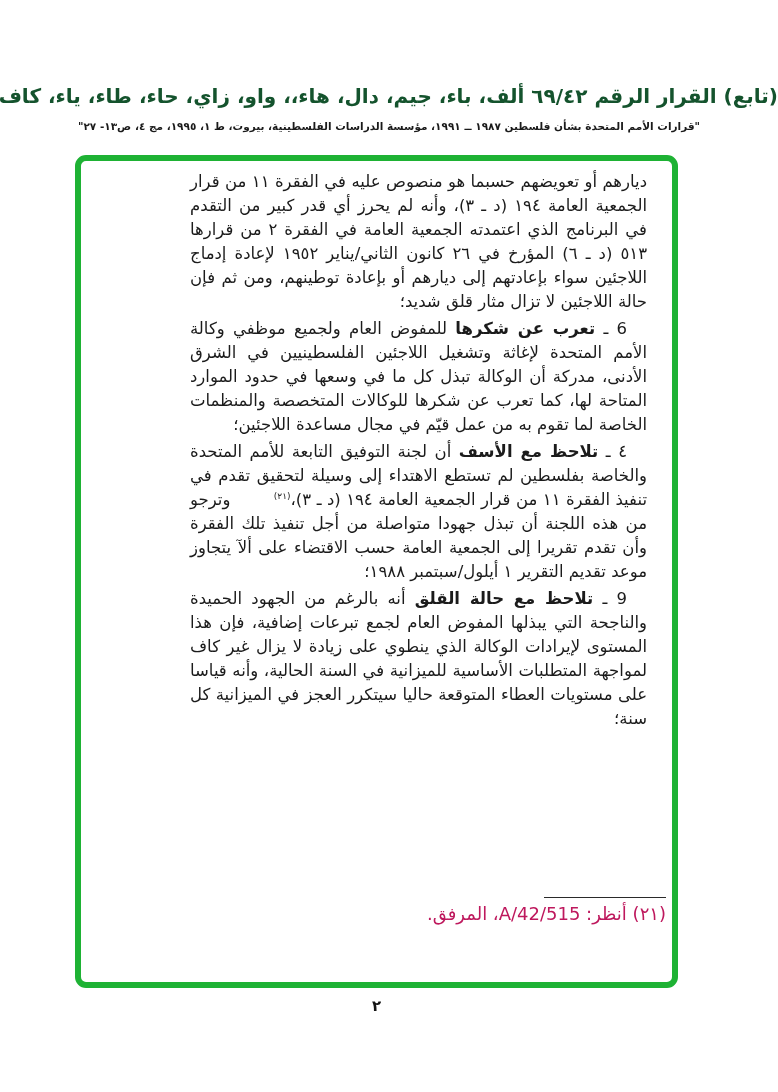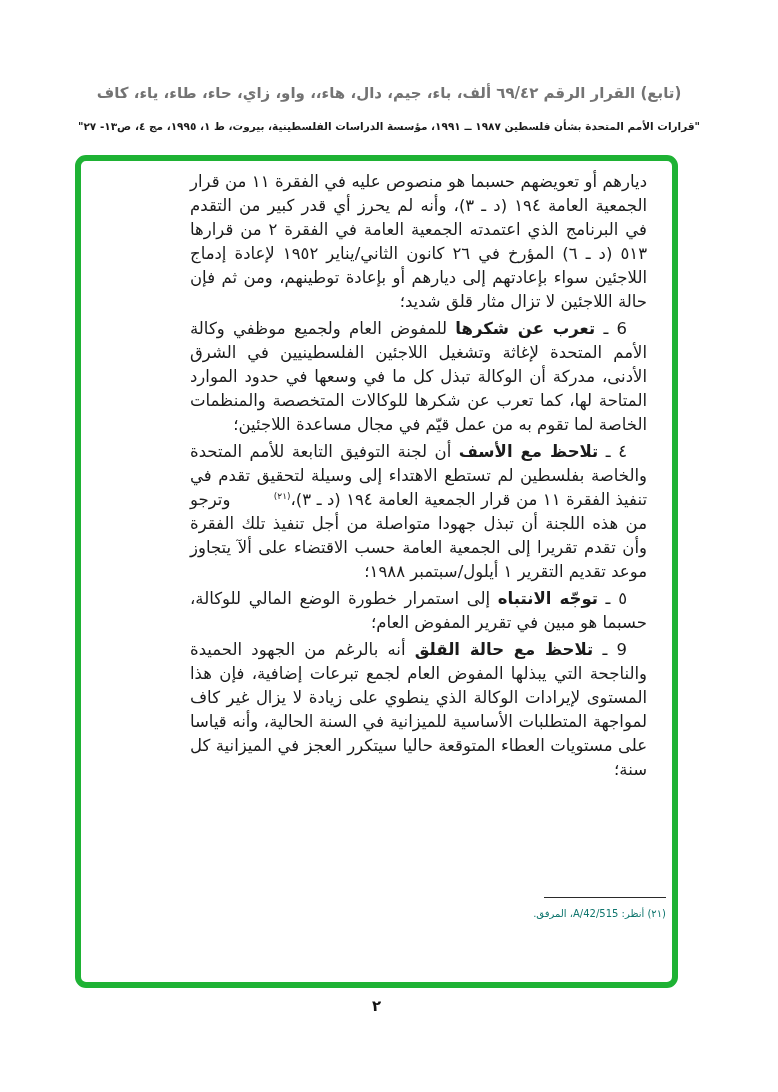--- a/index.html
+++ b/index.html
@@ -16,23 +16,23 @@
     color: #1b1b1b;
     overflow: hidden;
   }
   .header-title {
     position: absolute;
     top: 84px;
     left: 0;
     right: 0;
     text-align: center;
     direction: rtl;
-    font-size: 15px;
+    font-size: 20px;
     font-weight: bold;
-    color: #737373;
+    color: #14532d;
     white-space: nowrap;
   }
   .header-citation {
     position: absolute;
     top: 120px;
     left: 0;
     right: 0;
     text-align: center;
     direction: rtl;
     font-size: 10.5px;
@@ -77,23 +77,23 @@
     line-height: 0;
     margin-left: 38px;
   }
   .footnote {
     position: absolute;
     top: 897px;
     right: 112px;
     width: 240px;
     direction: rtl;
     text-align: right;
-    font-size: 10px;
+    font-size: 18px;
     line-height: 17px;
-    color: #0f766e;
+    color: #be185d;
   }
   .footnote-rule {
     width: 122px;
     height: 1px;
     background: #2a2a2a;
     margin-bottom: 7px;
   }
   .page-number {
     position: absolute;
     top: 997px;
@@ -113,21 +113,20 @@
   <div class="header-title">(تابع) القرار الرقم ٦٩/٤٢ ألف، باء، جيم، دال، هاء،، واو، زاي، حاء، طاء، ياء، كاف</div>
 
   <div class="header-citation">"قرارات الأمم المتحدة بشأن فلسطين ١٩٨٧ ــ ١٩٩١، مؤسسة الدراسات الفلسطينية، بيروت، ط ١، ١٩٩٥، مج ٤، ص١٣- ٢٧"</div>
 
   <div class="doc-frame" style="border-color: rgb(30, 178, 52);"></div>
 
   <div class="body-text">
       <p class="para"><span>ديارهم أو تعويضهم حسبما هو منصوص عليه في الفقرة ١١ من قرار الجمعية العامة ١٩٤ (د ـ ٣)، وأنه لم يحرز أي قدر كبير من التقدم في البرنامج الذي اعتمدته الجمعية العامة في الفقرة ٢ من قرارها ٥١٣ (د ـ ٦) المؤرخ في ٢٦ كانون الثاني/يناير ١٩٥٢ لإعادة إدماج اللاجئين سواء بإعادتهم إلى ديارهم أو بإعادة توطينهم، ومن ثم فإن حالة اللاجئين لا تزال مثار قلق شديد؛</span></p>
       <p class="para indent"><span>6 ـ </span><span class="bold">تعرب عن شكرها</span><span> للمفوض العام ولجميع موظفي وكالة الأمم المتحدة لإغاثة وتشغيل اللاجئين الفلسطينيين في الشرق الأدنى، مدركة أن الوكالة تبذل كل ما في وسعها في حدود الموارد المتاحة لها، كما تعرب عن شكرها للوكالات المتخصصة والمنظمات الخاصة لما تقوم به من عمل قيّم في مجال مساعدة اللاجئين؛</span></p>
       <p class="para indent"><span>٤ ـ </span><span class="bold">تلاحظ مع الأسف</span><span> أن لجنة التوفيق التابعة للأمم المتحدة والخاصة بفلسطين لم تستطع الاهتداء إلى وسيلة لتحقيق تقدم في تنفيذ الفقرة ١١ من قرار الجمعية العامة ١٩٤ (د ـ ٣)،</span><sup class="supref">(٢١)</sup><span> وترجو من هذه اللجنة أن تبذل جهودا متواصلة من أجل تنفيذ تلك الفقرة وأن تقدم تقريرا إلى الجمعية العامة حسب الاقتضاء على ألآ يتجاوز موعد تقديم التقرير ١ أيلول/سبتمبر ١٩٨٨؛</span></p>
-      <p class="para indent"><span>٥ ـ </span><span class="bold">توجّه الانتباه</span><span> إلى استمرار خطورة الوضع المالي للوكالة، حسبما هو مبين في تقرير المفوض العام؛</span></p>
       <p class="para indent"><span>9 ـ </span><span class="bold">تلاحظ مع حالة القلق</span><span> أنه بالرغم من الجهود الحميدة والناجحة التي يبذلها المفوض العام لجمع تبرعات إضافية، فإن هذا المستوى لإيرادات الوكالة الذي ينطوي على زيادة لا يزال غير كاف لمواجهة المتطلبات الأساسية للميزانية في السنة الحالية، وأنه قياسا على مستويات العطاء المتوقعة حاليا سيتكرر العجز في الميزانية كل سنة؛</span></p>
     </div>
 
   <div class="footnote">
     <div class="footnote-rule"></div>
     <div>(٢١) أنظر: A/42/515، المرفق.</div>
   </div>
 
   <div class="page-number">٢</div>
 

